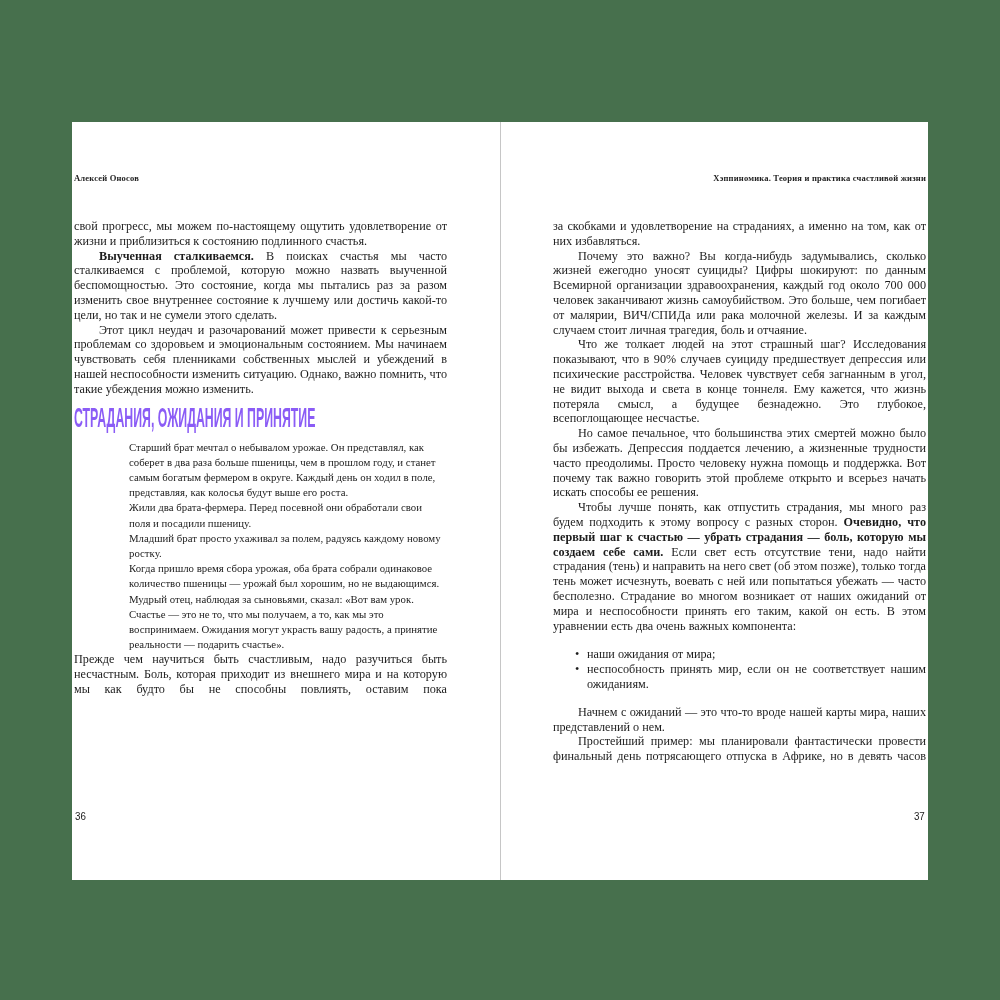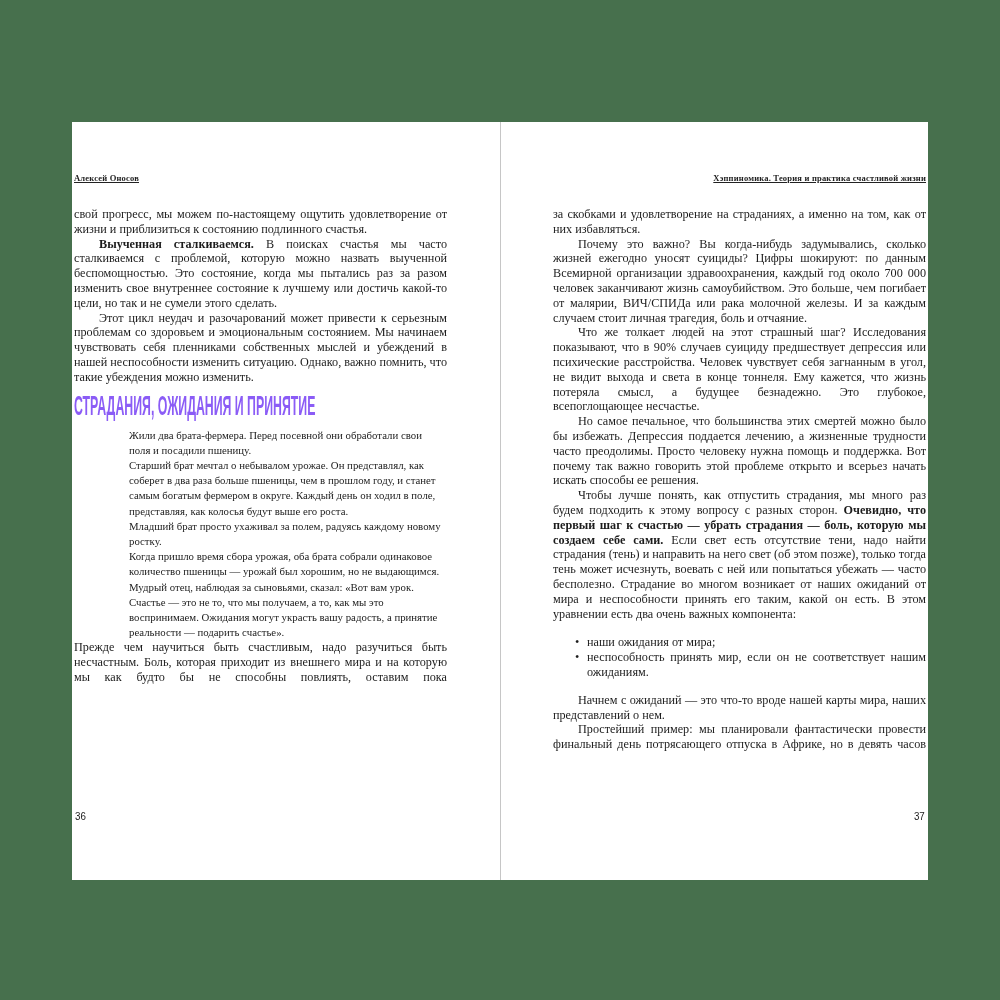--- a/index.html
+++ b/index.html
@@ -29,24 +29,23 @@
   }
   .page.left{padding:0 53px 0 2px;}
   .page.right{padding:0 2px 4px 53px;}
   .rh{
     margin-top:51px;
     height:10px;
     font-size:8.5px;
     font-weight:bold;
     letter-spacing:.2px;
     color:#222;
-    text-decoration:underline;
   }
   .page.right .rh{text-align:right;}
-  .content{margin-top:24px;}
+  .content{margin-top:36px;}
   .content p{
     margin:0;
     font-size:12.2px;
     line-height:14.8px;
     text-align:justify;
     color:#1c1c1c;
   }
   .content p.ind{text-indent:25px;}
   .cont-flush{text-align-last:justify;}
   h2.section{
@@ -105,22 +104,22 @@
 <div class="spread">
 
   <section class="page left">
     <header class="rh">Алексей Оносов</header>
     <div class="content">
       <p>свой прогресс, мы можем по-настоящему ощутить удовлетворение от жизни и приблизиться к состоянию подлинного счастья.</p>
       <p class="ind"><b>Выученная сталкиваемся.</b><span> В поисках счастья мы часто сталкиваемся с проблемой, которую можно назвать выученной беспомощностью. Это состояние, когда мы пытались раз за разом изменить свое внутреннее состояние к лучшему или достичь какой-то цели, но так и не сумели этого сделать.</span></p>
       <p class="ind">Этот цикл неудач и разочарований может привести к серьезным проблемам со здоровьем и эмоциональным состоянием. Мы начинаем чувствовать себя пленниками собственных мыслей и убеждений в нашей неспособности изменить ситуацию. Однако, важно помнить, что такие убеждения можно изменить.</p>
       <h2 class="section"><span class="cond">СТРАДАНИЯ, ОЖИДАНИЯ И ПРИНЯТИЕ</span></h2>
       <div class="quote">
+        <p>Старший брат мечтал о небывалом урожае. Он представлял, как соберет в два раза больше пшеницы, чем в прошлом году, и станет самым богатым фермером в округе. Каждый день он ходил в поле, представляя, как колосья будут выше его роста.</p>
         <p>Жили два брата-фермера. Перед посевной они обработали свои поля и посадили пшеницу.</p>
-        <p>Старший брат мечтал о небывалом урожае. Он представлял, как соберет в два раза больше пшеницы, чем в прошлом году, и станет самым богатым фермером в округе. Каждый день он ходил в поле, представляя, как колосья будут выше его роста.</p>
         <p>Младший брат просто ухаживал за полем, радуясь каждому новому ростку.</p>
         <p>Когда пришло время сбора урожая, оба брата собрали одинаковое количество пшеницы — урожай был хорошим, но не выдающимся.</p>
         <p>Мудрый отец, наблюдая за сыновьями, сказал: «Вот вам урок. Счастье — это не то, что мы получаем, а то, как мы это воспринимаем. Ожидания могут украсть вашу радость, а принятие реальности — подарить счастье».</p>
       </div>
       <p class="closing cont-flush">Прежде чем научиться быть счастливым, надо разучиться быть несчастным. Боль, которая приходит из внешнего мира и на которую мы как будто бы не способны повлиять, оставим пока</p>
     </div>
     <div class="pagenum pn-left">36</div>
   </section>
 
   <section class="page right">

